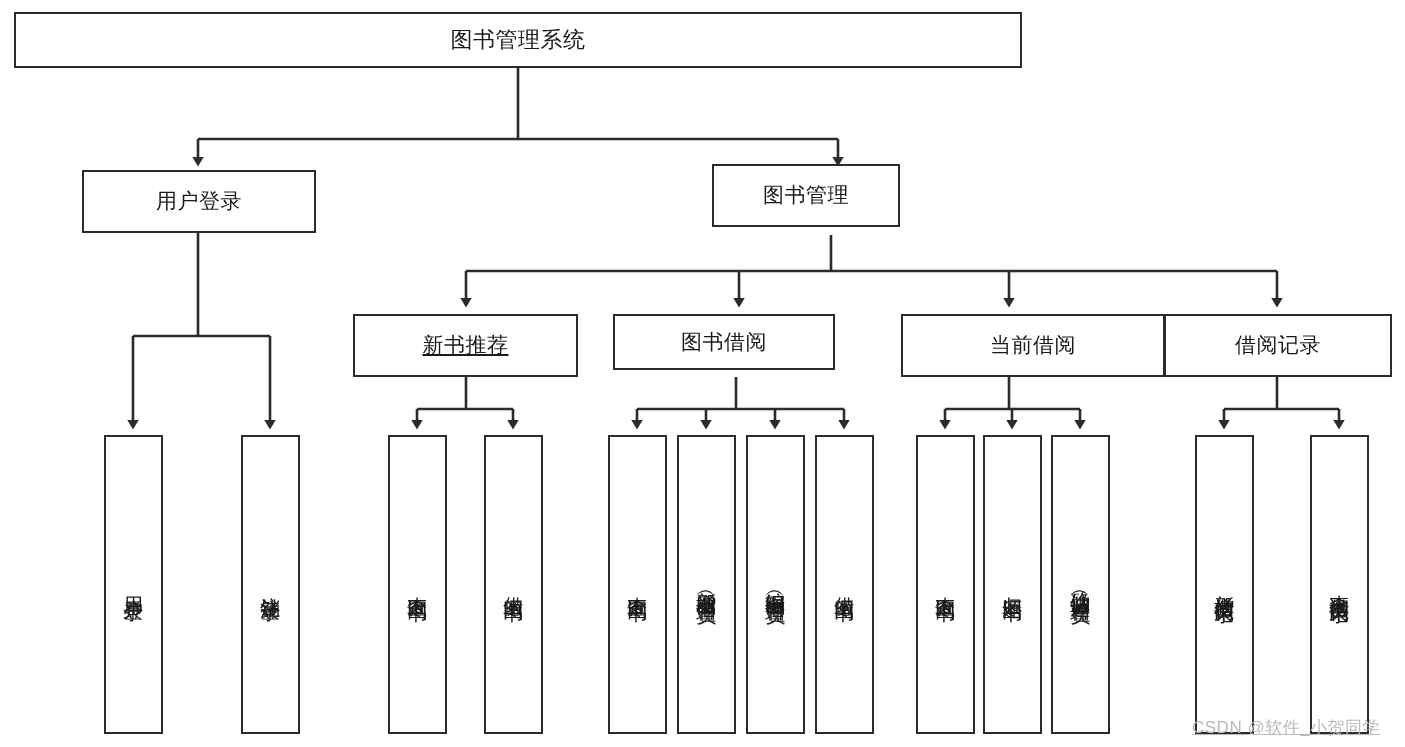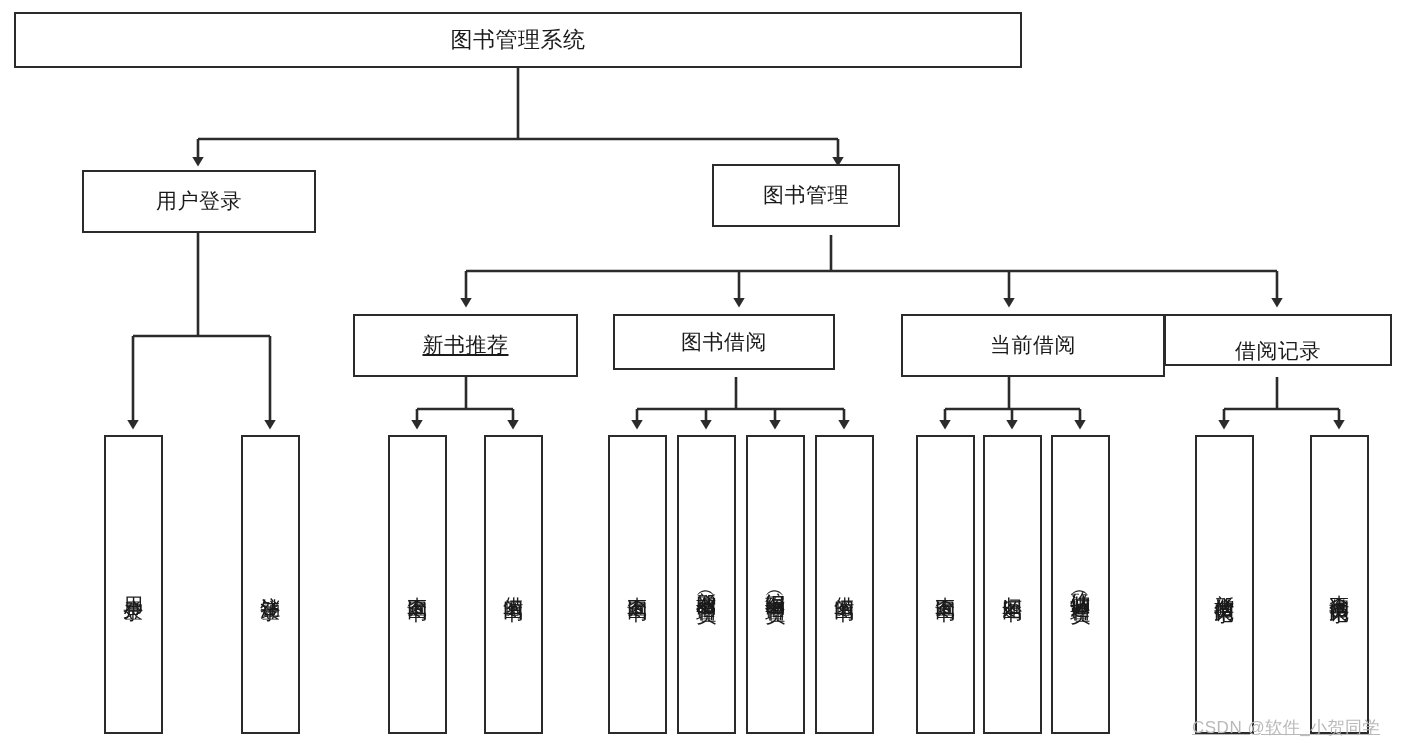--- a/index.html
+++ b/index.html
@@ -140,21 +140,21 @@
   </div>
 
   <div class="node h" style="left:605px; top:314px; width:222px; height:56px;margin-left:8px;">
     <span class="label">图书借阅</span>
   </div>
 
   <div class="node h" style="left:901px; top:314px; width:264px; height:63px;">
     <span class="label">当前借阅</span>
   </div>
 
-  <div class="node h" style="left:1164px; top:314px; width:228px; height:52px;align-items:flex-end;">
+  <div class="node h" style="left:1164px; top:314px; width:228px; height:63px;">
     <span class="label">借阅记录</span>
   </div>
 
   <div class="node v" style="left:104px; top:435px; width:59px; height:299px;">
     <span class="label">用户登录</span>
   </div>
 
   <div class="node v" style="left:241px; top:435px; width:59px; height:299px;">
     <span class="label">注销登录</span>
   </div>

